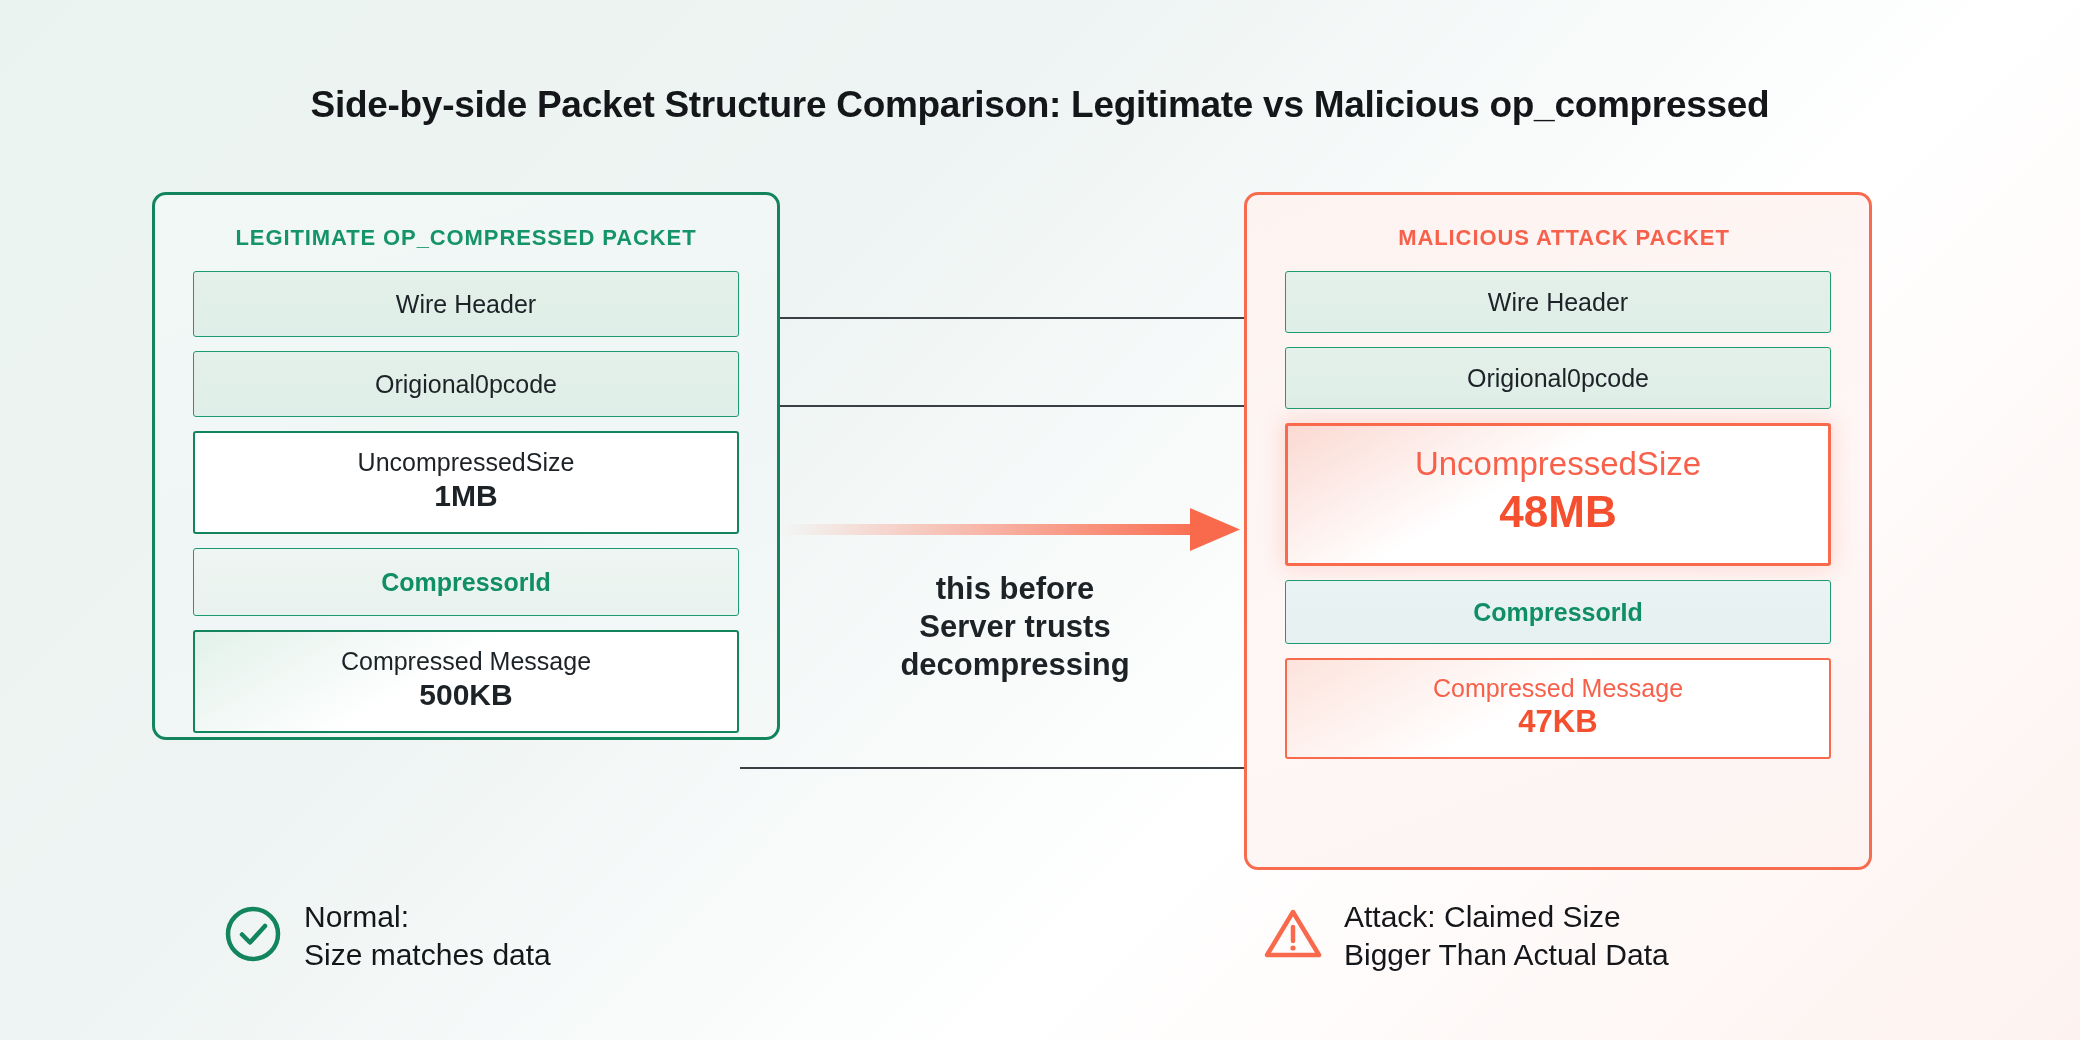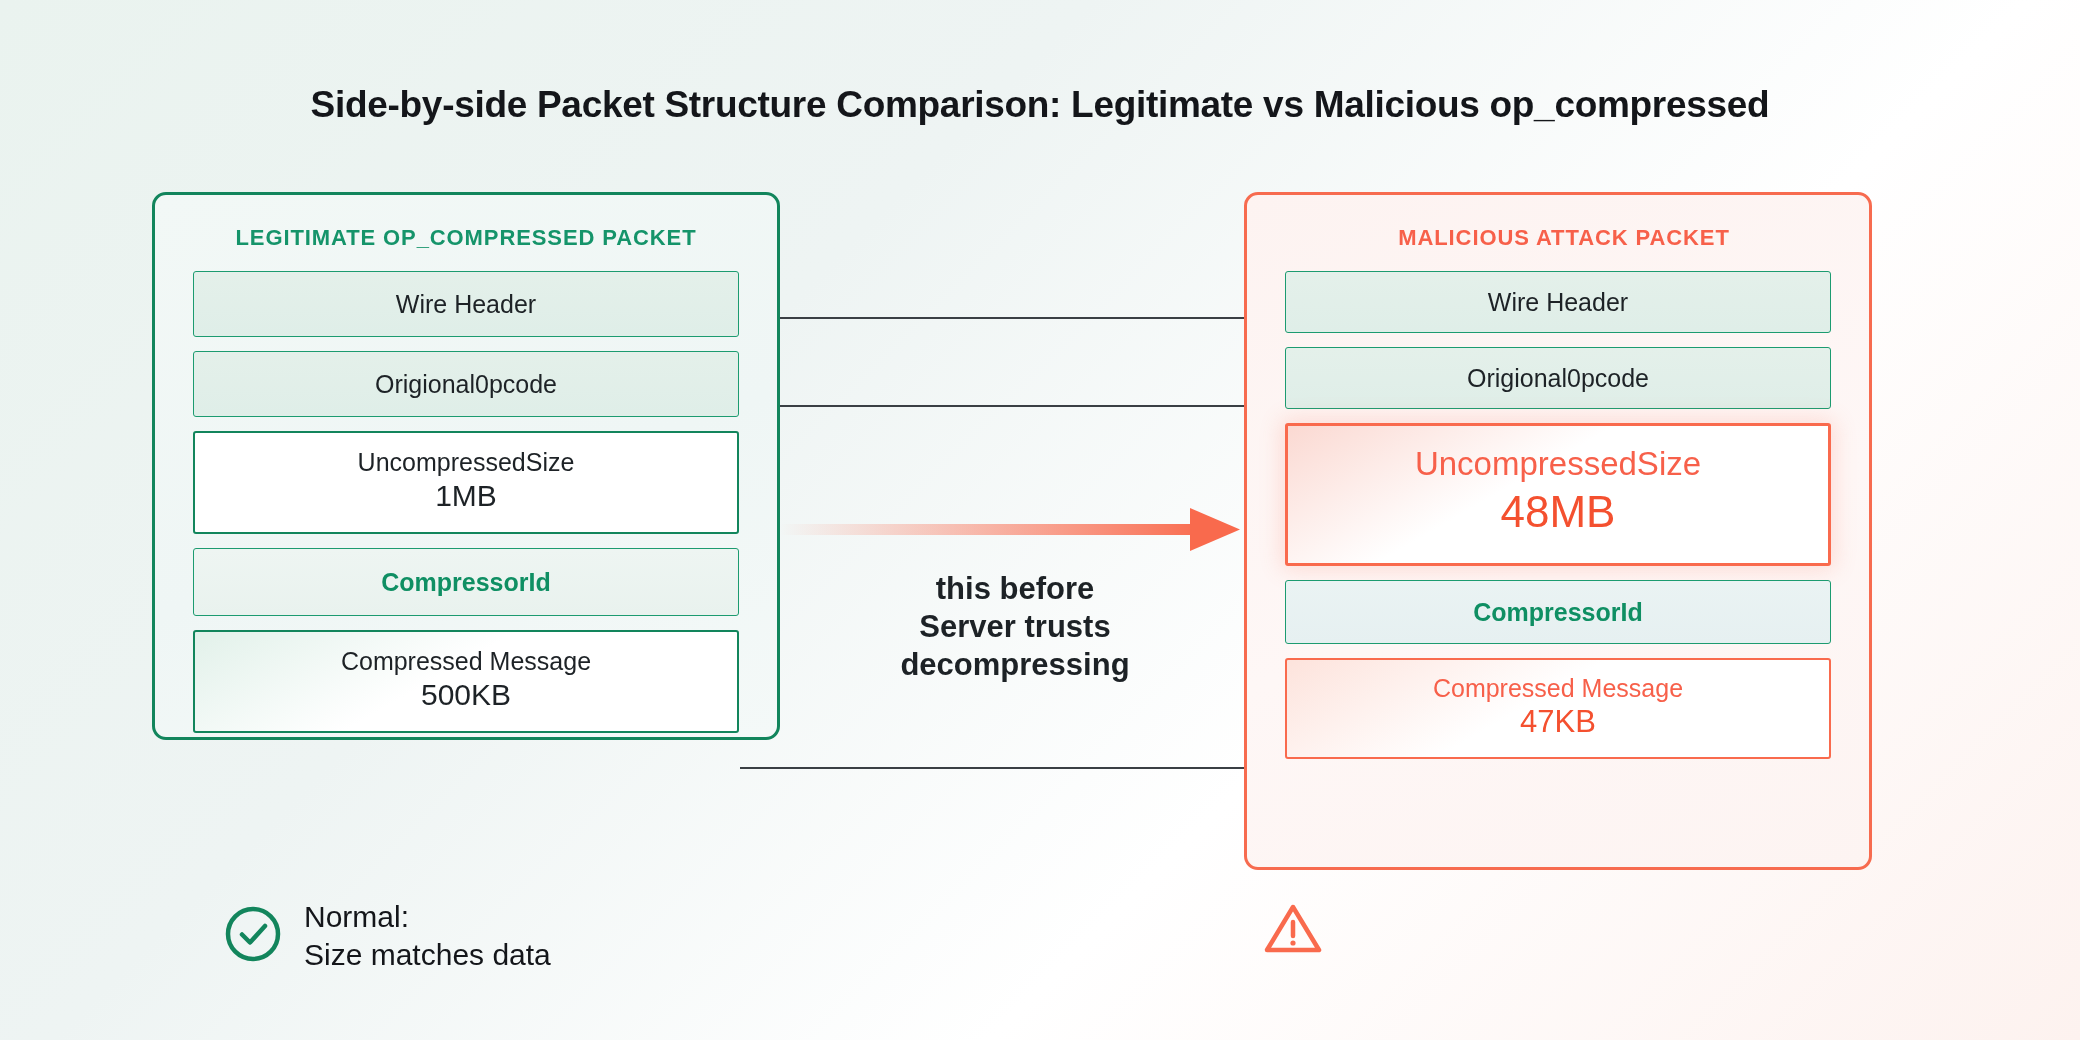--- a/index.html
+++ b/index.html
@@ -52,21 +52,21 @@
   .rows { margin:20px 38px 0 38px; }
 
   .row {
     box-sizing:border-box;
     border-radius:3px;
     text-align:center;
     margin-bottom:14px;
     position:relative;
   }
   .row .label { font-size:25px; color:#1d2226; line-height:1.2; }
-  .row .value { font-size:30px; font-weight:normal; color:#1d2226; line-height:1.25; }
+  .row .value { font-size:30px; font-weight:bold; color:#1d2226; line-height:1.25; }
 
   
   .row-soft-green {
     background:linear-gradient(180deg,#e4f0ea 0%,#dfeee8 100%);
     border:1.5px solid #1c9b70;
     padding:17px 10px;
   }
   .row-white-green {
     background:#ffffff;
     border:2.5px solid #12855c;
@@ -257,13 +257,17 @@
 </div>
 
 <div class="legend-item legend-right">
   <span class="legend-icon">
     <svg width="62" height="62" viewBox="0 0 62 62" xmlns="http://www.w3.org/2000/svg">
       <path d="M 31 9 L 57 52 L 5 52 Z" fill="none" stroke="#f96a4d" stroke-width="4.5" stroke-linejoin="round"></path>
       <line x1="31" y1="24" x2="31" y2="38" stroke="#f96a4d" stroke-width="4.5" stroke-linecap="round"></line>
       <circle cx="31" cy="45" r="2.6" fill="#f96a4d"></circle>
     </svg>
   </span>
+  <span class="legend-text">
+    <div>Attack: Claimed Size</div>
+    <div>Bigger Than Actual Data</div>
+  </span>
 </div>
 
 </body></html>

